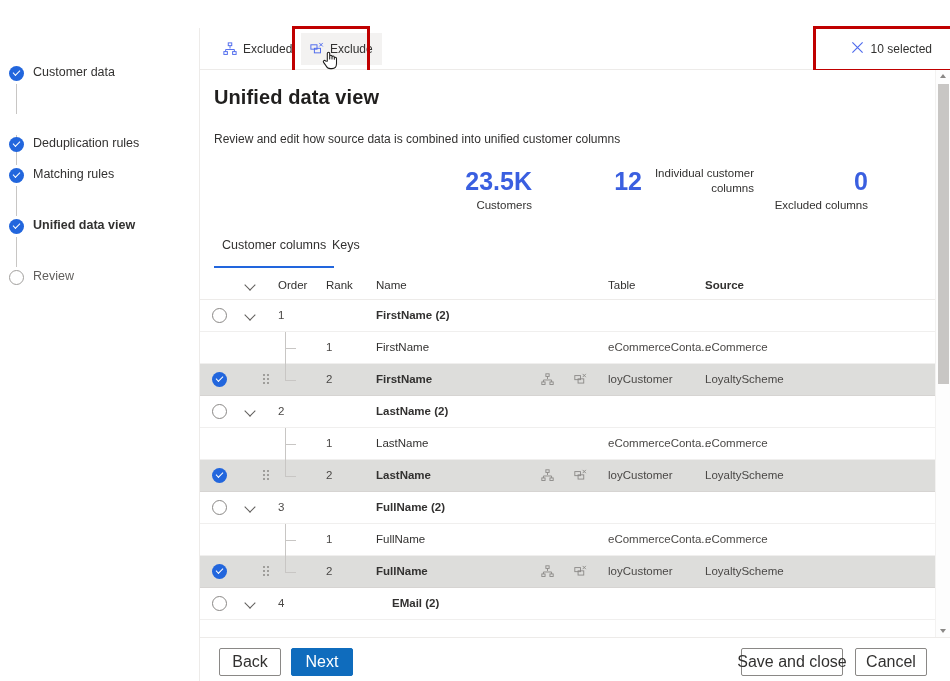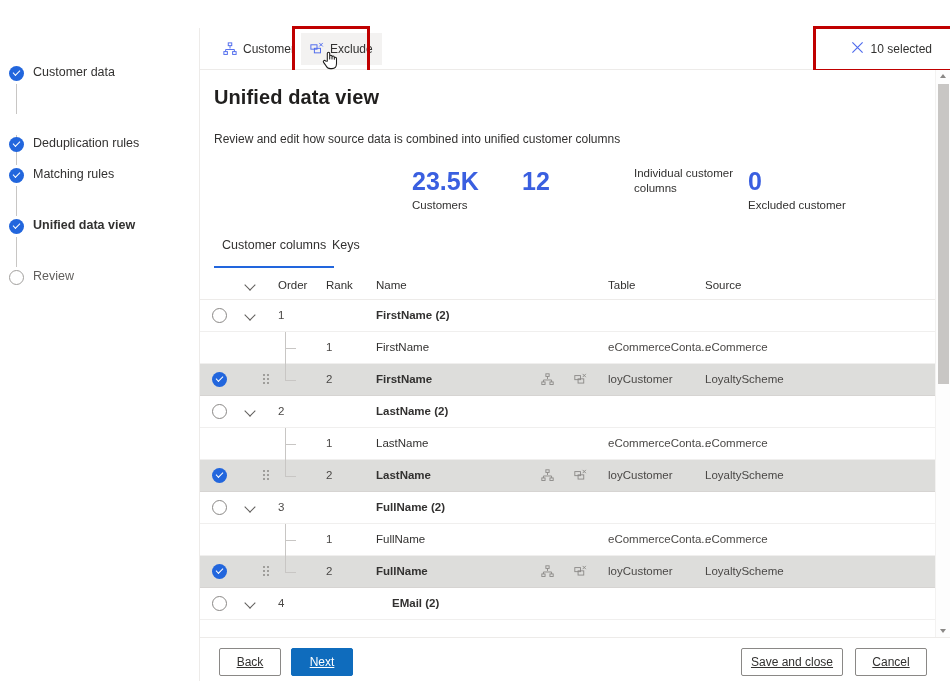--- a/index.html
+++ b/index.html
@@ -88,21 +88,21 @@
     position: absolute; left: 14px; top: 16px;
     font-size: 20px; font-weight: 600; color: #201f1e; letter-spacing: .1px;
   }
   .subtitle {
     position: absolute; left: 14px; top: 62px;
     font-size: 12px; color: #323130;
   }
 
   
   .stats { position: absolute; left: 0; top: 95px; width: 750px; height: 70px; }
-  .stat { position: absolute; top: 0; text-align: left; }
+  .stat { position: absolute; top: 0; text-align: right; }
   .stat .num {
     font-size: 25px; font-weight: 600; color: #3a5fe0; line-height: 32px;
   }
   .stat .cap {
     font-size: 11.5px; color: #323130; line-height: 15px; margin-top: 1px;
   }
 
   
   .tabs { position: absolute; left: 14px; top: 165px; height: 30px; }
   .tab {
@@ -199,23 +199,23 @@
   }
 
   
   .footer {
     position: absolute; left: 200px; top: 637px; width: 750px; height: 44px;
     background: #ffffff; border-top: 1px solid #edebe9;
   }
   .btn {
     position: absolute; top: 10px; height: 28px;
     display: flex; align-items: center; justify-content: center;
-    font-size: 12px; border-radius: 2px; cursor: pointer;
+    font-size: 16px; border-radius: 2px; cursor: pointer;
     border: 1px solid #8a8886; background: #fff; color: #323130;
-    padding: 4px 12px; white-space: nowrap; text-decoration: underline;
+    padding: 4px 12px; white-space: nowrap;
   }
   .btn.primary { background: #0f6cbd; border-color: #0f6cbd; color: #fff; }
 </style>
 </head>
 <body>
 
 <div id="app">
 
 
   <div class="rail" id="rail">
@@ -249,21 +249,21 @@
 
     <button class="cmdbtn" style="left:14px;">
       <span>
         <svg width="14" height="14" viewBox="0 0 16 16">
           <rect x="6" y="1" width="4" height="3.2" fill="none" stroke="#4f6bed" stroke-width="1.1"></rect>
           <rect x="1" y="11" width="4" height="3.2" fill="none" stroke="#4f6bed" stroke-width="1.1"></rect>
           <rect x="11" y="11" width="4" height="3.2" fill="none" stroke="#4f6bed" stroke-width="1.1"></rect>
           <path d="M8 4.4 V7.4 M3 11 V8.6 H13 V11" fill="none" stroke="#4f6bed" stroke-width="1.1"></path>
         </svg>
       </span>
-      <span>Customer</span>
+      <span>Excluded</span>
     </button>
 
     <button class="cmdbtn hovered" style="left:101px;">
       <span>
         <svg width="14" height="14" viewBox="0 0 16 16">
           <rect x="1" y="3.2" width="7" height="5" fill="none" stroke="#4f6bed" stroke-width="1.1"></rect>
           <rect x="5" y="7.2" width="7" height="5.2" fill="none" stroke="#4f6bed" stroke-width="1.1"></rect>
           <path d="M10.6 1.1 L14.6 5.1 M14.6 1.1 L10.6 5.1" stroke="#4f6bed" stroke-width="1.1" fill="none"></path>
         </svg>
       </span>
@@ -304,37 +304,37 @@
           <div class="cap">Customers</div>
         </div>
         <div class="stat" style="left: 322px; width: 120px;">
           <div class="num">12</div>
         </div>
         <div class="stat" style="left: 434px; width: 120px;">
           <div class="cap">Individual customer columns</div>
         </div>
         <div class="stat" style="left: 548px; width: 120px;">
           <div class="num">0</div>
-          <div class="cap">Excluded customer</div>
+          <div class="cap">Excluded columns</div>
         </div>
       </div>
 
     <div class="tabs" id="tabs">
         <div class="tab active" style="left: 0px;">Customer columns</div>
         <div class="tab" style="left: 110px;">Keys</div>
       </div>
 
     <div class="grid">
       <div class="ghead" id="ghead">
         <span class="chev" style="left:46px; top:9px;"></span>
       <span class="hcell" style="left: 78px;">Order</span>
           <span class="hcell" style="left: 126px;">Rank</span>
           <span class="hcell" style="left: 176px;">Name</span>
           <span class="hcell" style="left: 408px;">Table</span>
-          <span class="hcell" style="left: 505px;">Source</span>
+          <span class="hcell" style="left: 505px; font-weight: bold;">Source</span>
         </div>
       <div class="grows" id="grows">
           <div class="grow group" style="top: 0px;">
             <span class="cbox off"></span>
             <span class="chev"></span>
             <span class="cell dim" style="left:78px;">1</span>
             <span class="cell dim" style="left:126px;"></span>
             <span class="cell bold" style="left:176px;">FirstName (2)</span>
             <span class="cell dim" style="left:408px;"></span>
             <span class="cell dim" style="left:505px;"></span>

